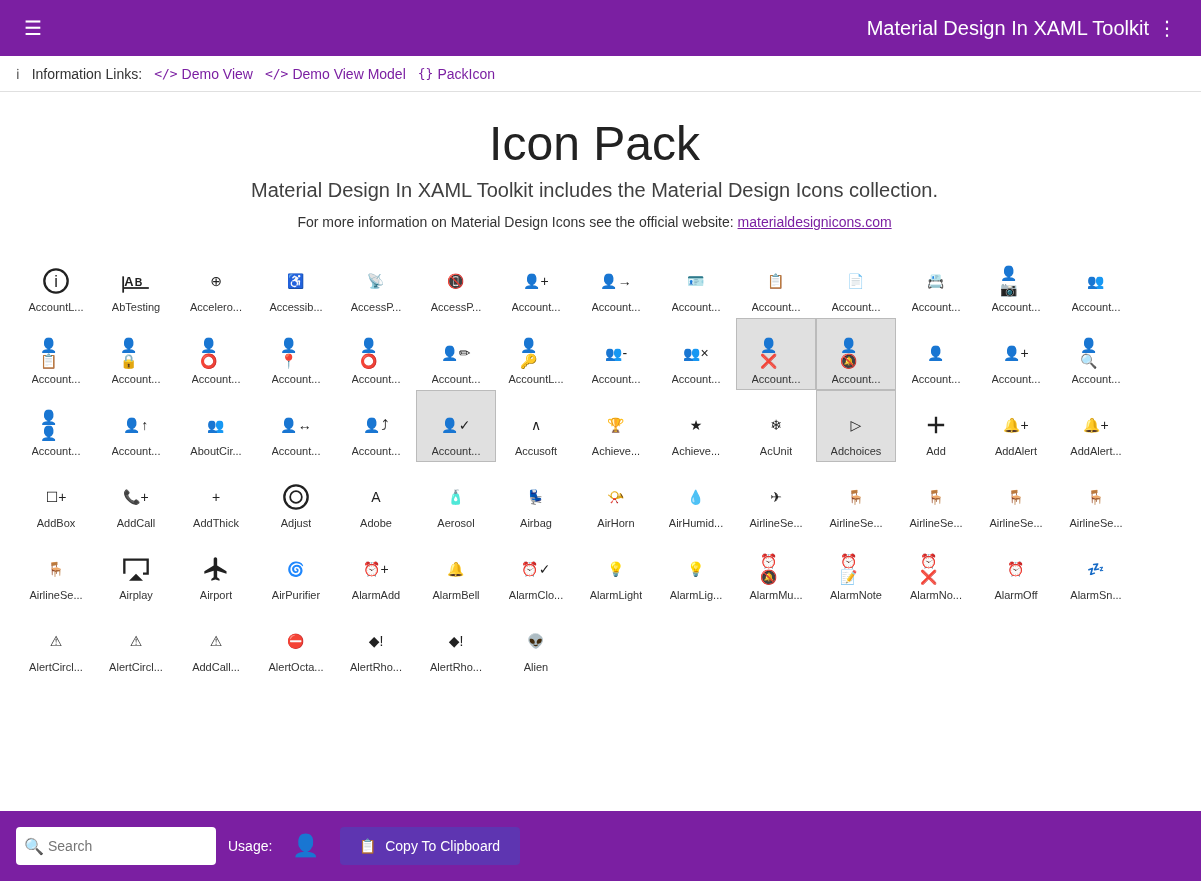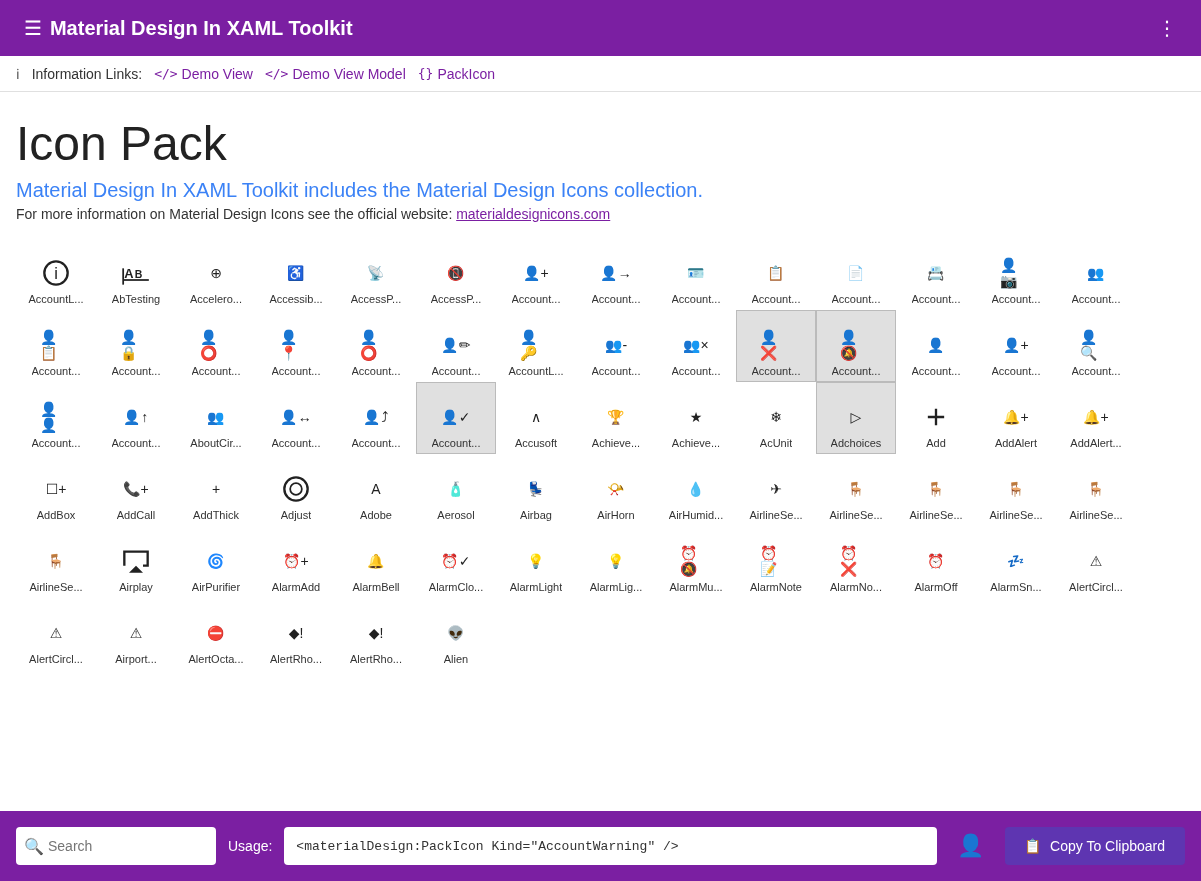--- a/index.html
+++ b/index.html
@@ -8,42 +8,43 @@
     
     .header {
       background: #7B1FA2;
       color: white;
       display: flex;
       align-items: center;
       padding: 0 16px;
       height: 56px;
       justify-content: space-between;
     }
-    .header-title { font-size: 20px; font-weight: 700; flex: 1; text-align: left; }
+    .header-title { font-size: 20px; font-weight: 400; flex: 1; text-align: right; }
     .header-menu-btn { cursor: pointer; background: none; border: none; color: white; font-size: 20px; padding: 8px; }
     .header-more-btn { cursor: pointer; background: none; border: none; color: white; font-size: 20px; padding: 8px; }
 
     
     .info-bar {
       display: flex;
       align-items: center;
       padding: 8px 16px;
       border-bottom: 1px solid #e0e0e0;
       gap: 12px;
       font-size: 14px;
       color: #333;
     }
     .info-bar a { color: #7B1FA2; text-decoration: none; display: flex; align-items: center; gap: 4px; }
 
     
     .page-content {
       padding: 24px 28px 0 16px;
+      text-align: center;
     }
     .page-title { font-size: 48px; font-weight: 300; color: #222; margin-bottom: 8px; }
-    .page-subtitle { font-size: 20px; color: #3b82f6; margin-bottom: 4px; }
+    .page-subtitle { font-size: 20px; color: #404040; margin-bottom: 12px; }
     .page-desc { font-size: 14px; color: #333; margin-bottom: 16px; }
     .page-desc a { color: #7B1FA2; }
 
     
     .icons-grid {
       display: grid;
       grid-template-columns: repeat(14, 80px);
       gap: 0;
       overflow-x: hidden;
       padding-bottom: 80px;
@@ -457,20 +458,28 @@
       <div class="icon-item">
         <div class="icon-svg">
           <svg viewBox="0 0 24 24" width="28" height="28">
             <path d="M6 22L12 16L18 22H6Z" fill="#212121"></path>
             <path d="M2 16V4H22V16H18" stroke="#212121" stroke-width="2" fill="none"></path>
           </svg>
         </div>
         <div class="icon-label">Airplay</div>
       </div>
       <div class="icon-item">
+        <div class="icon-svg">
+          <svg viewBox="0 0 24 24" width="28" height="28">
+            <path d="M21 16V14L13 9V3.5C13 2.67 12.33 2 11.5 2S10 2.67 10 3.5V9L2 14V16L10 13.5V19L8 20.5V22L11.5 21L15 22V20.5L13 19V13.5L21 16Z" fill="#212121"></path>
+          </svg>
+        </div>
+        <div class="icon-label">Airport</div>
+      </div>
+      <div class="icon-item">
         <div class="icon-svg" style="font-size: 14px;">🌀</div>
         <div class="icon-label">AirPurifier</div>
       </div>
       <div class="icon-item">
         <div class="icon-svg" style="font-size: 14px;">⏰+</div>
         <div class="icon-label">AlarmAdd</div>
       </div>
       <div class="icon-item">
         <div class="icon-svg" style="font-size: 14px;">🔔</div>
         <div class="icon-label">AlarmBell</div>
@@ -510,21 +519,21 @@
       <div class="icon-item">
         <div class="icon-svg" style="font-size: 14px;">⚠</div>
         <div class="icon-label">AlertCircl...</div>
       </div>
       <div class="icon-item">
         <div class="icon-svg" style="font-size: 14px;">⚠</div>
         <div class="icon-label">AlertCircl...</div>
       </div>
       <div class="icon-item">
         <div class="icon-svg" style="font-size: 14px;">⚠</div>
-        <div class="icon-label">Airport...</div>
+        <div class="icon-label">AddCall...</div>
       </div>
       <div class="icon-item">
         <div class="icon-svg" style="font-size: 14px;">⛔</div>
         <div class="icon-label">AlertOcta...</div>
       </div>
       <div class="icon-item">
         <div class="icon-svg" style="font-size: 14px;">◆!</div>
         <div class="icon-label">AlertRho...</div>
       </div>
       <div class="icon-item">
@@ -537,19 +546,18 @@
       </div>
     </div>
 </div>
 
 <div class="bottom-bar">
   <div class="search-wrapper">
     <span class="search-icon-inner">🔍</span>
     <input class="search-box" type="text" placeholder="Search" style="">
   </div>
   <span class="usage-label">Usage:</span>
-  <div class="usage-code">&lt;materialDesign:PackIcon Kind="AccountWarning" /&gt;</div>
   <button class="user-icon-btn">👤</button>
   <button class="copy-btn">
     <span>📋</span>
     <span>Copy To Clipboard</span>
   </button>
 </div>
 
 </body></html>

